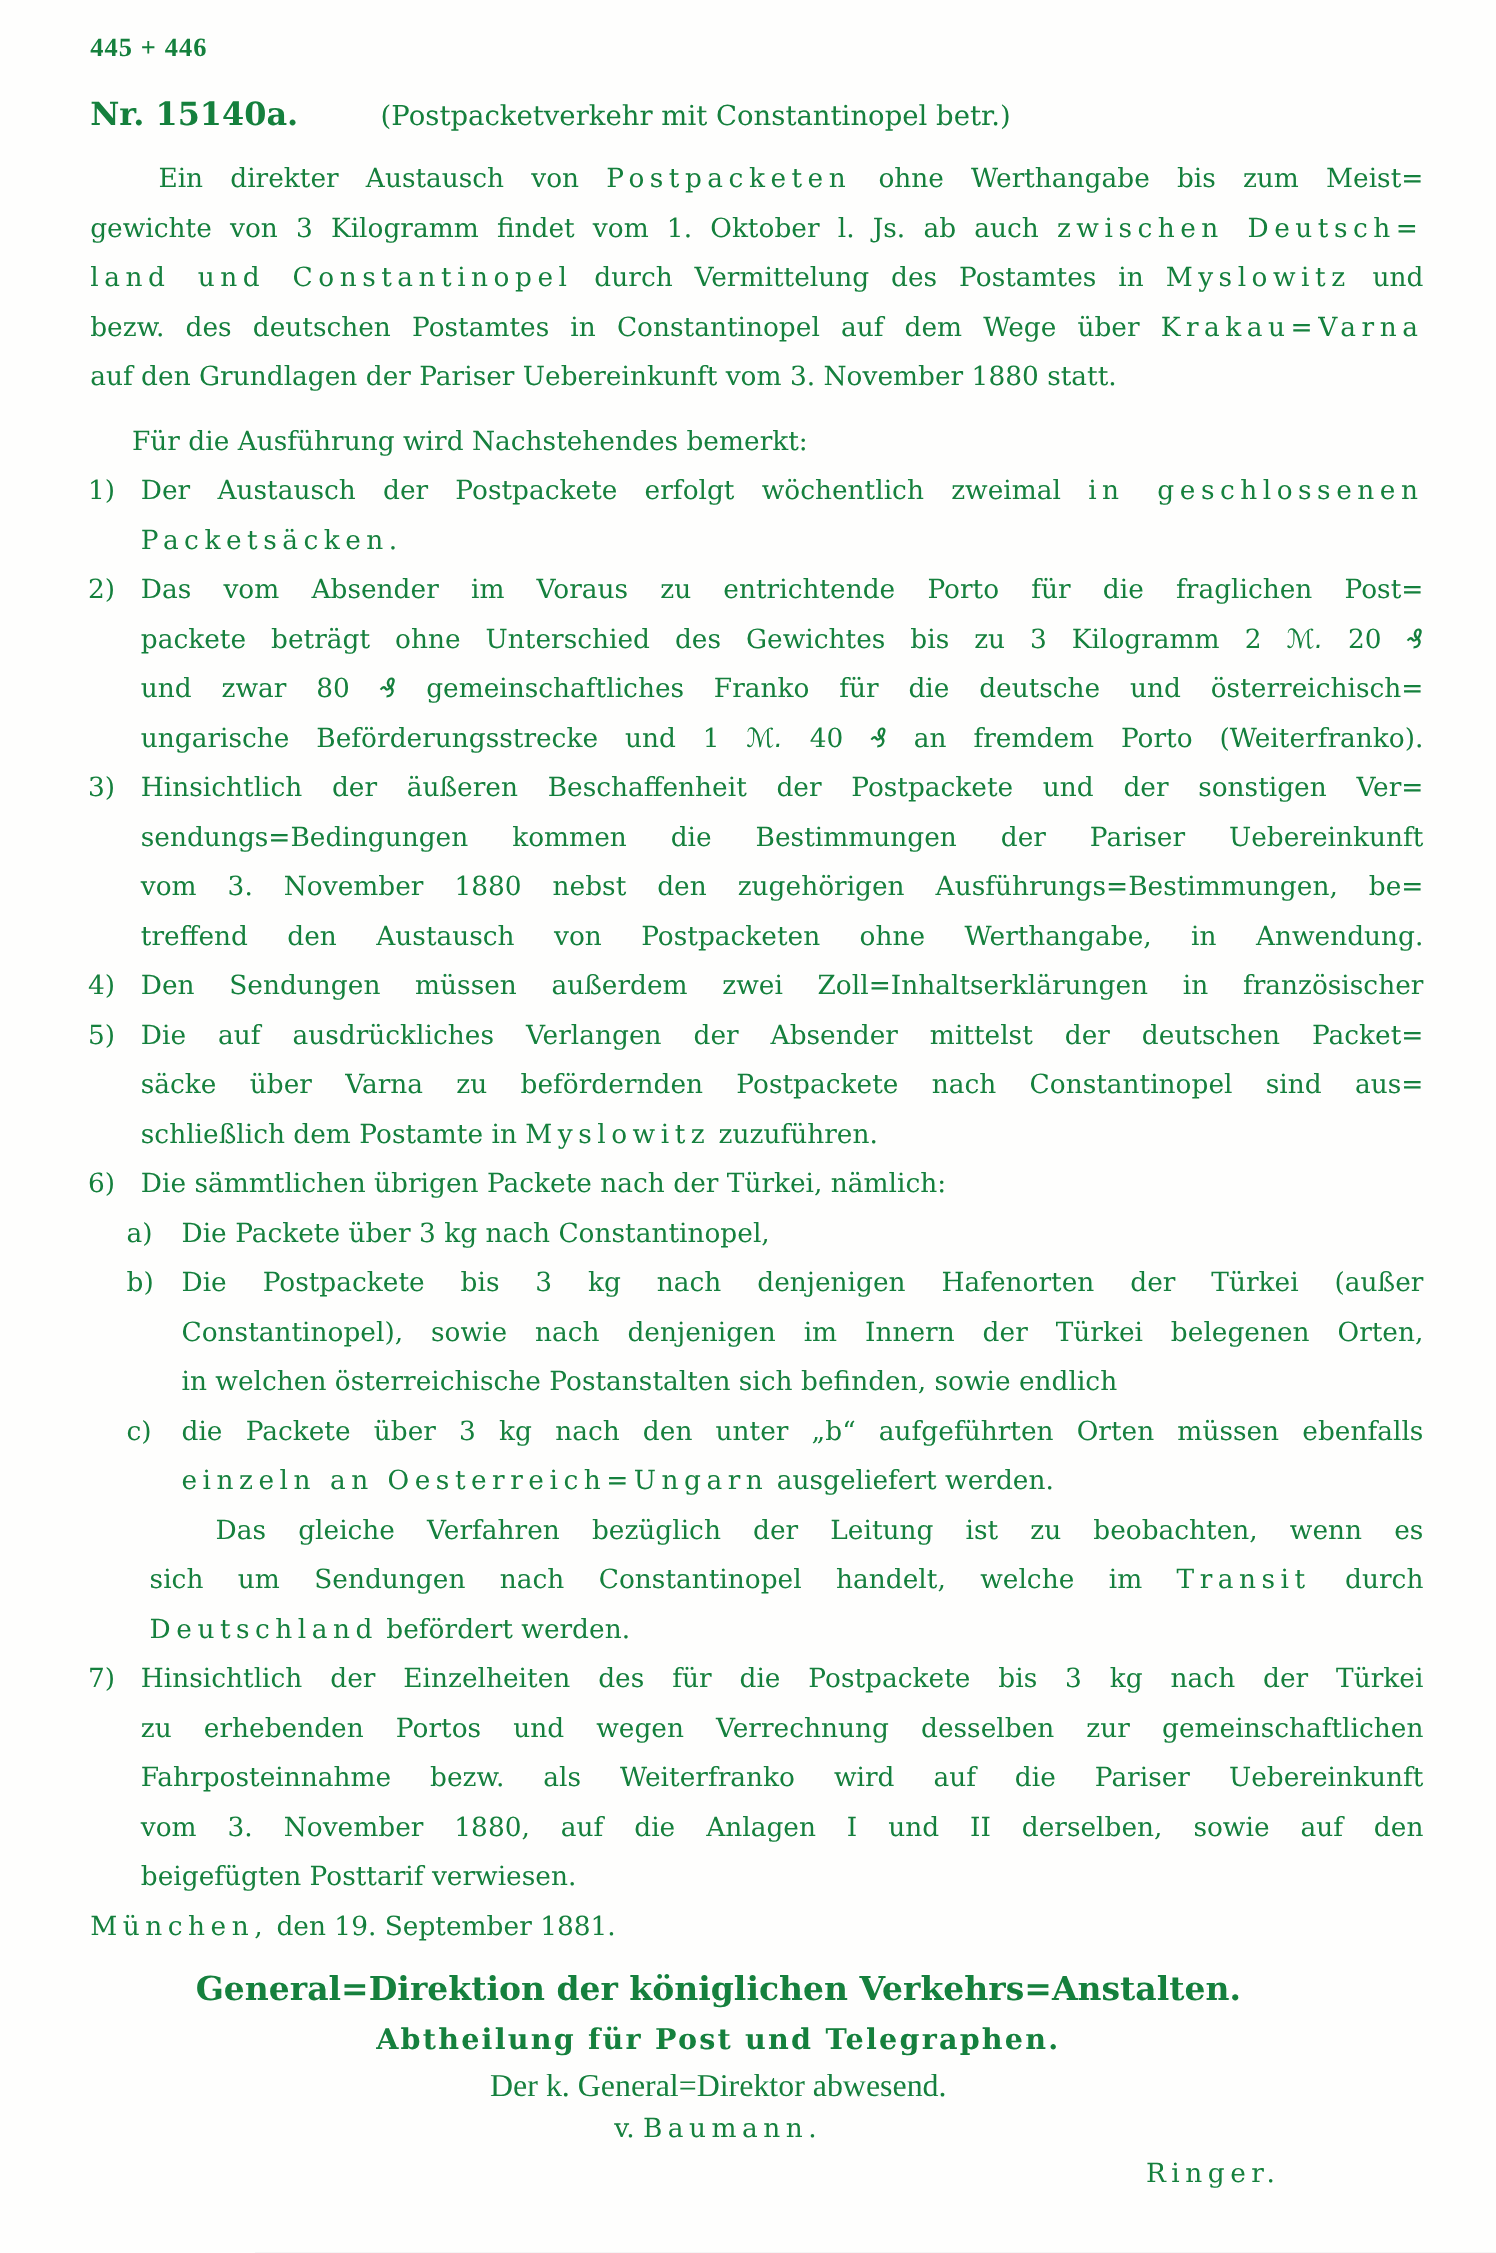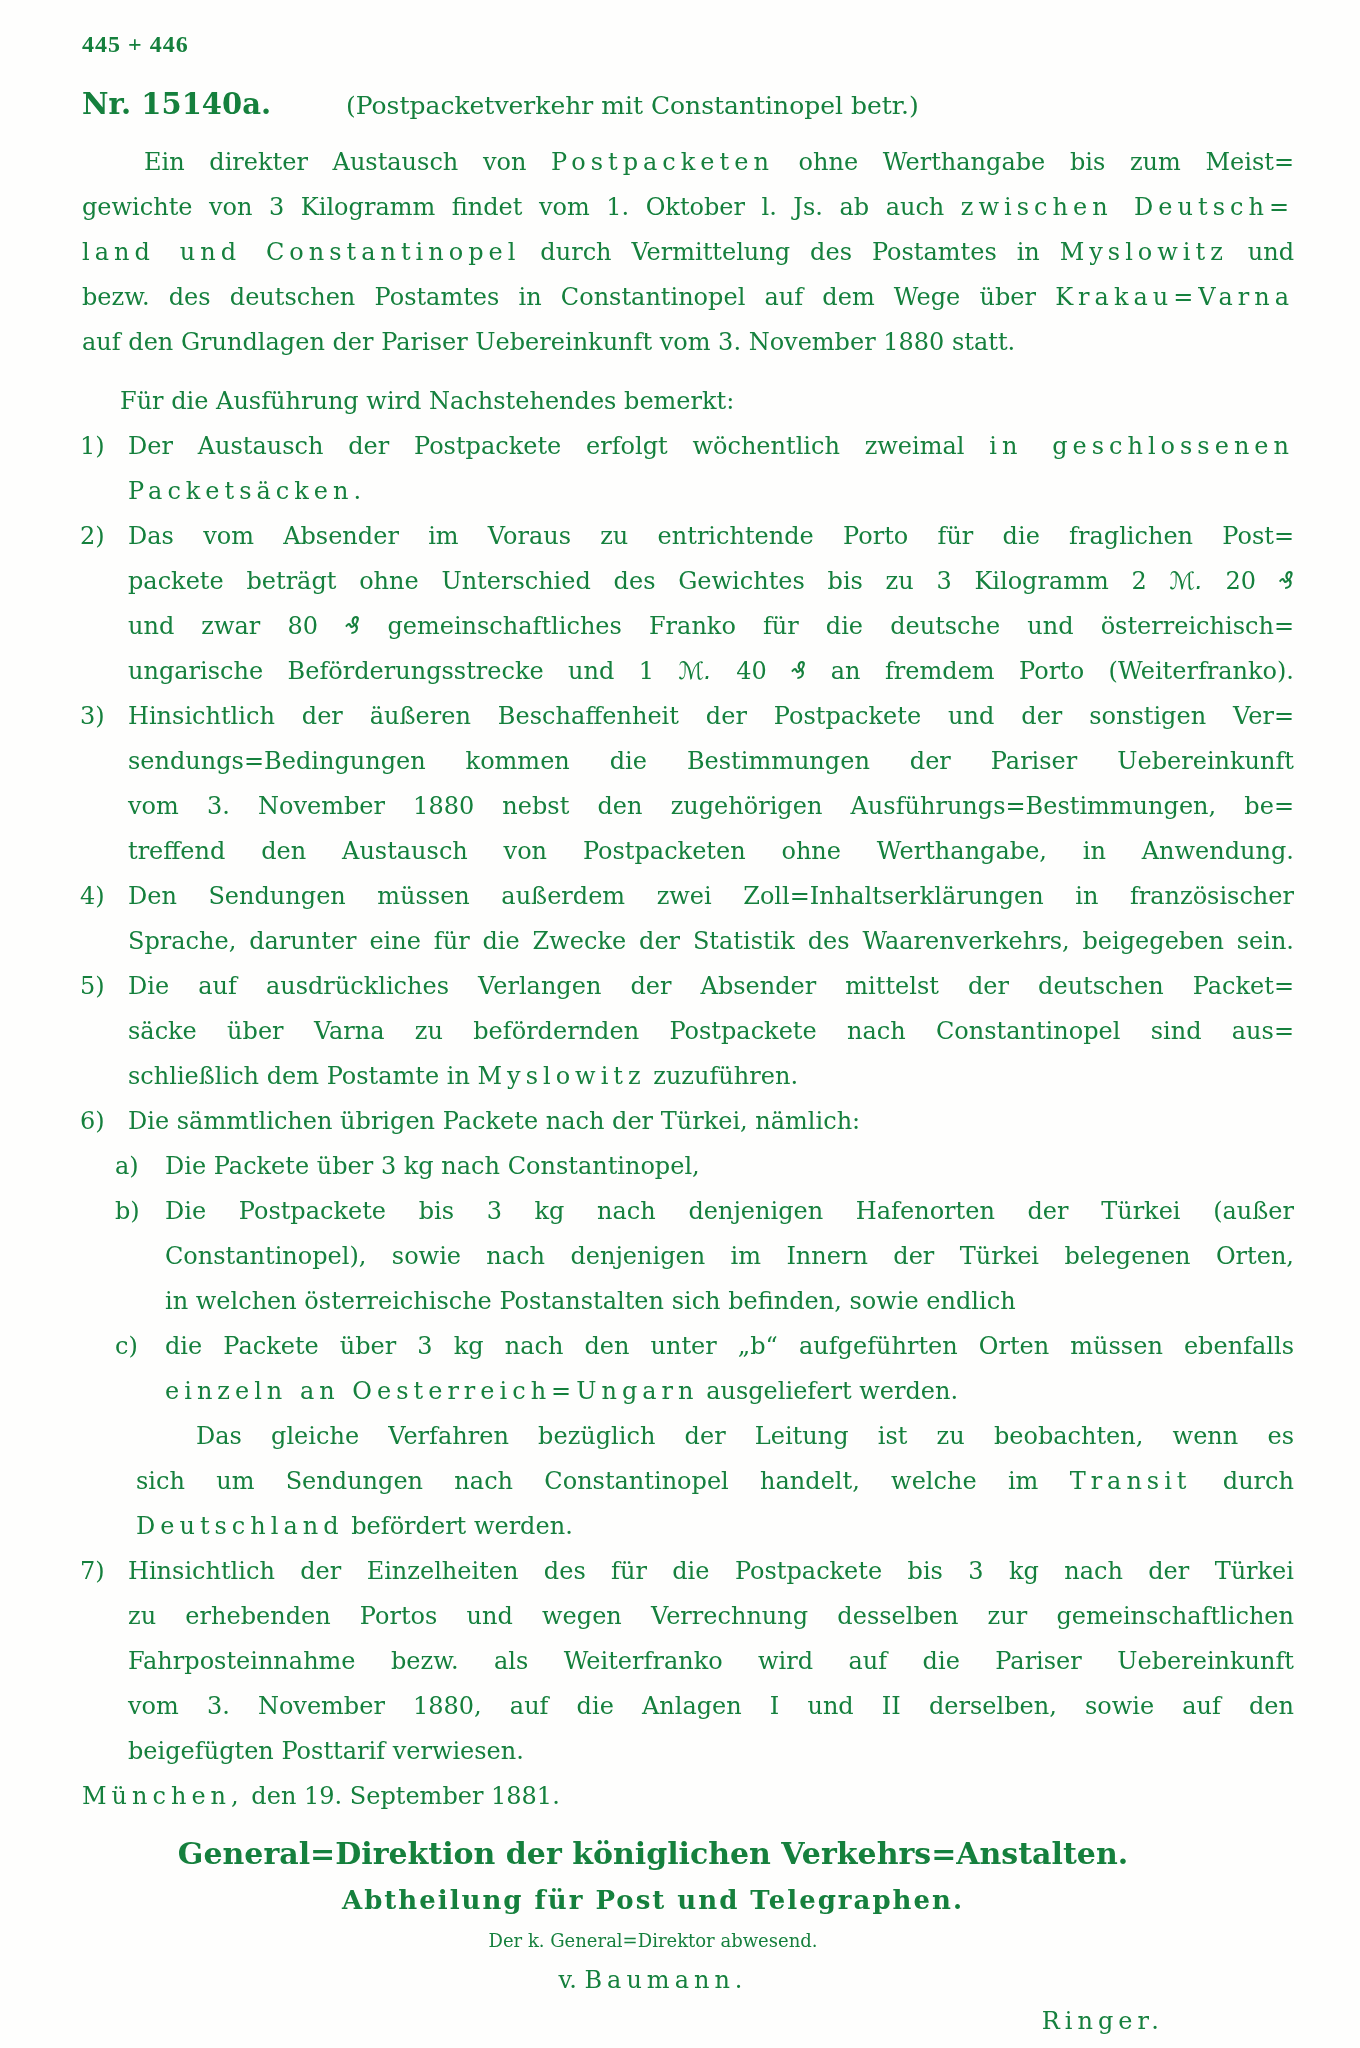--- a/index.html
+++ b/index.html
@@ -30,21 +30,21 @@
   .note { margin-top:14px;margin-left:38px; }
   .item { position:relative; padding-left:46px; }
   .item > .num { position:absolute; left:-2px; top:0; width:44px; }
   .sub { position:relative; margin-left:-13px; padding-left:50px; }
   .sub > .num { position:absolute; left:0; top:0; width:46px; }
   .cont { margin-left:8px; }
   .cont .first { text-indent:60px; }
   .signature { padding-right:70px; }
   .sig-org  { text-align:center; font-weight:bold; font-size:30px; line-height:50px; margin-top:10px; }
   .sig-dept { text-align:center; font-weight:bold; font-size:26px; line-height:42px; letter-spacing:2px; }
-  .sig-deputy { text-align:center; font-size:18px; line-height:40px; }
+  .sig-deputy { text-align:center; font-size:29px; line-height:40px;font-family:Liberation Serif, serif; }
   .sig-signer { text-align:center; font-size:24px; line-height:38px; }
   .sig-counter { text-align:right; font-size:24px; line-height:44px; padding-right:60px; }
 </style>
 </head>
 <body>
 
 <div class="page">
 
   <div class="page-num">445 + 446</div>
 
@@ -81,21 +81,20 @@
     <span class="num">3)</span>
     <div class="ln j"><span>Hinsichtlich der äußeren Beschaffenheit der Postpackete und der sonstigen Ver=</span></div>
     <div class="ln j"><span>sendungs=Bedingungen kommen die Bestimmungen der Pariser Uebereinkunft</span></div>
     <div class="ln j"><span>vom 3. November 1880 nebst den zugehörigen Ausführungs=Bestimmungen, be=</span></div>
     <div class="ln j"><span>treffend den Austausch von Postpacketen ohne Werthangabe, in Anwendung.</span></div>
   </div>
 
   <div class="item">
     <span class="num">4)</span>
     <div class="ln j"><span>Den Sendungen müssen außerdem zwei Zoll=Inhaltserklärungen in französischer</span></div>
-    <div class="ln j"><span>Sprache, darunter eine für die Zwecke der Statistik des Waarenverkehrs, beigegeben sein.</span></div>
   </div>
 
   <div class="item">
     <span class="num">5)</span>
     <div class="ln j"><span>Die auf ausdrückliches Verlangen der Absender mittelst der deutschen Packet=</span></div>
     <div class="ln j"><span>säcke über Varna zu befördernden Postpackete nach Constantinopel sind aus=</span></div>
     <div class="ln"><span>schließlich dem Postamte in </span><span class="em">Myslowitz</span><span> zuzuführen.</span></div>
   </div>
 
   <div class="item">

